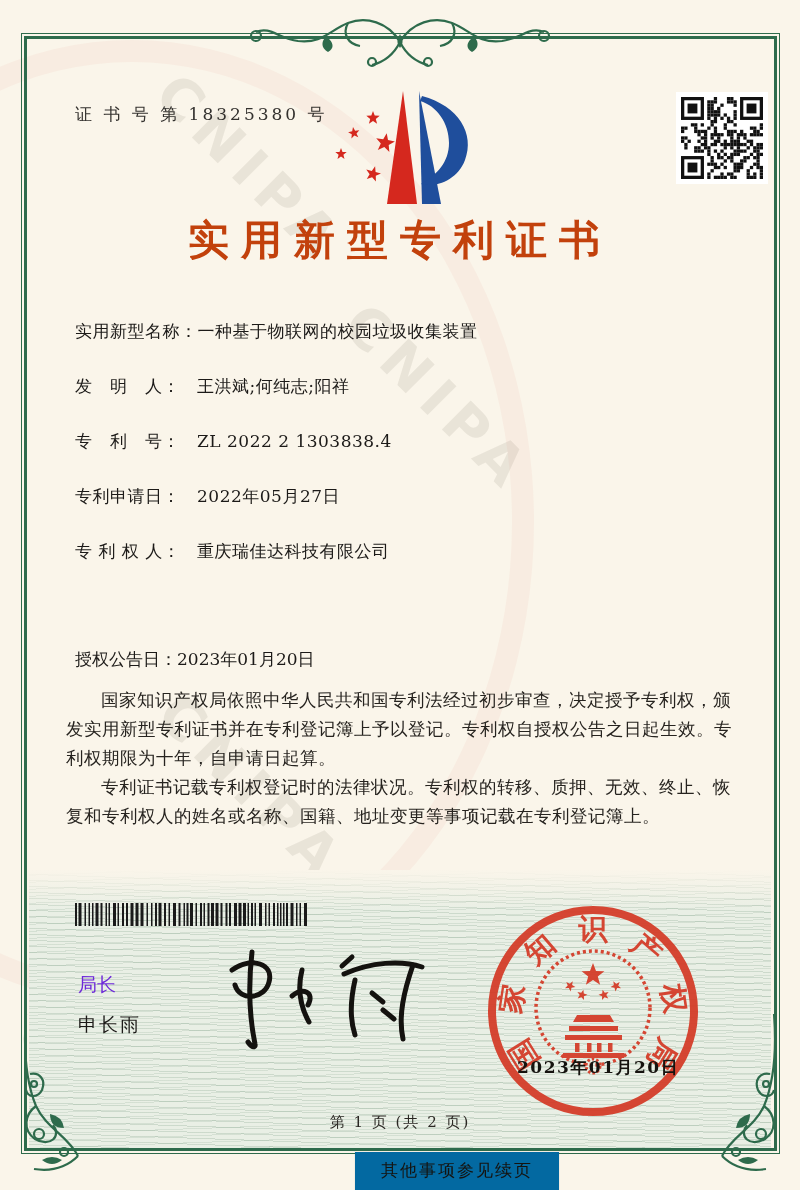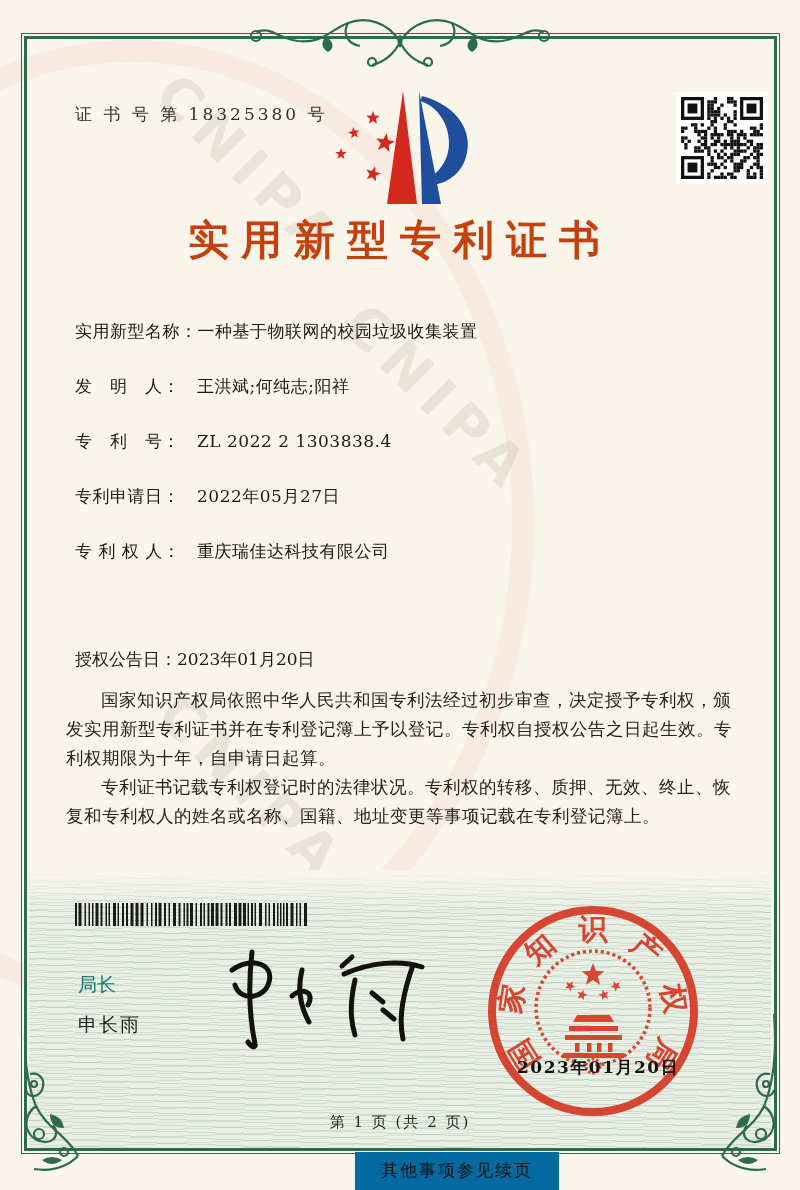--- a/index.html
+++ b/index.html
@@ -50,21 +50,21 @@
   .grant-row{position:absolute;left:75px;top:648px;width:680px;font-size:17px;color:#1c1a18;white-space:nowrap;}
   .grant-no{position:absolute;left:385px;top:0;}
 
   
   .body-text{position:absolute;left:66px;top:686px;width:676px;font-size:17.5px;
       line-height:29px;color:#26231f;}
   .body-text p{margin:0;text-indent:2em;letter-spacing:.5px;}
 
   
   .barcode{position:absolute;left:75px;top:903px;}
-  .officer-title{position:absolute;left:78px;top:972px;font-size:19px;color:#0f766e;
+  .officer-title{position:absolute;left:78px;top:972px;font-size:19px;color:#6d28d9;
       font-family:"DejaVu Sans","Liberation Sans",sans-serif;}
   .officer-name{position:absolute;left:78px;top:1012px;font-size:19px;color:#1c1a18;
       font-family:"DejaVu Sans","Liberation Sans",sans-serif;letter-spacing:2px;}
   .signature{position:absolute;left:196px;top:936px;}
   .seal{position:absolute;left:477px;top:895px;}
   .seal-date{position:absolute;left:517px;top:1056px;font-size:17px;font-weight:700;
       color:#15130f;letter-spacing:1.5px;}
   .page-number{position:absolute;left:0;top:1113px;width:100%;text-align:center;
       font-size:15px;color:#2a2723;letter-spacing:2px;}
   .note-box{position:absolute;left:457px;top:1152px;transform:translateX(-50%);

